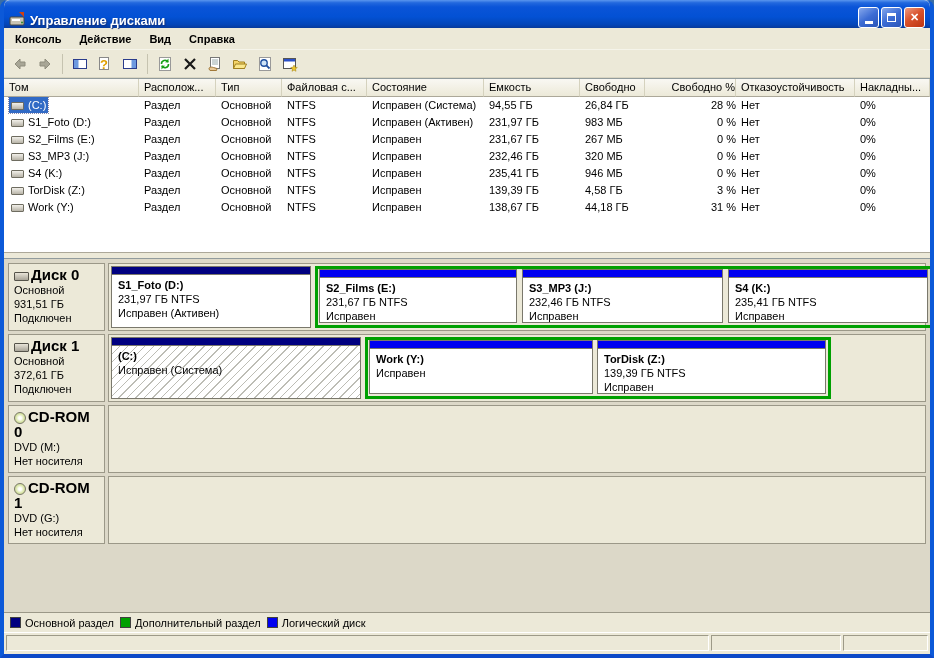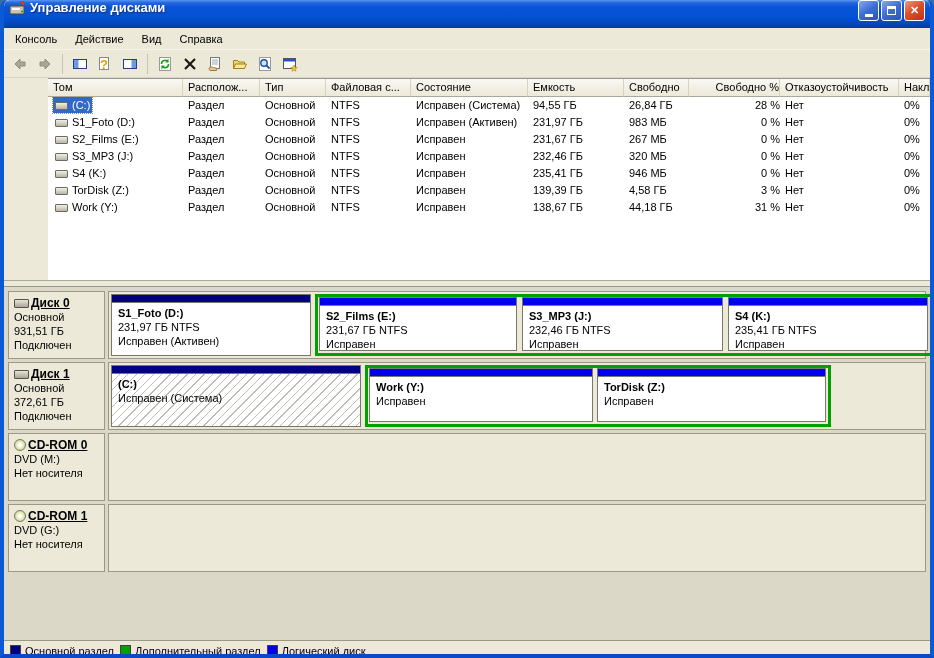--- a/index.html
+++ b/index.html
@@ -7,45 +7,45 @@
   body { font-family:"Liberation Sans", sans-serif; font-size:11px; color:#000; }
 
   .window {
     width:934px; height:658px; position:relative;
     border-left:4px solid #0C59D8; border-right:4px solid #0C59D8; border-bottom:4px solid #0C49C8;
     border-radius:8px 8px 0 0; background:#ECE9D8; overflow:hidden;
   }
 
   
   .titlebar {
-    height:28px; display:flex; align-items:flex-start; padding:0 5px;
+    height:28px; display:flex; align-items:flex-end; padding:0 5px;
     background:linear-gradient(180deg,#5A96EE 0%,#2268DE 10%,#0A54D8 25%,#0351D4 60%,#0345B8 88%,#073A9B 100%);
     border-radius:6px 6px 0 0;
   }
   .title-ico { width:17px; height:17px; margin-right:4px; flex:none; }
   .title-text { color:#fff; font-weight:bold; font-size:13px; text-shadow:1px 1px 1px #10307C; flex:1; }
   .winbtns { display:flex; gap:2px; }
   .wbtn {
     width:21px; height:21px; border:1px solid #fff; border-radius:3px;
     color:#fff; font-weight:bold; font-size:11px; line-height:18px; text-align:center;
     background:linear-gradient(145deg,#86A8EC 0%,#3C6CD4 50%,#2A55B8 100%); cursor:pointer;
   }
   .wbtn.close { background:linear-gradient(145deg,#EC9C84 0%,#D9522C 45%,#BC3410 100%); }
   .glyph-min { display:block; width:8px; height:3px; background:#fff; margin:13px auto 0; }
   .glyph-max { display:block; width:9px; height:9px; border:1px solid #fff; border-top:3px solid #fff; margin:5px auto 0; }
 
   
   .menubar { height:22px; display:flex; align-items:center; background:#ECE9D8; border-bottom:1px solid #F5F4EA; padding-left:2px; }
-  .menu-item { padding:3px 9px; cursor:default; }
+  .menu-item { padding:3px 9px; cursor:default;font-weight:bold; }
   .toolbar { height:28px; display:flex; align-items:center; background:#ECE9D8; border-bottom:1px solid #D9D5C2; padding-left:4px; gap:1px; }
   .tbtn { width:24px; height:24px; display:flex; align-items:center; justify-content:center; border:1px solid transparent; }
   .tsep { width:1px; height:20px; background:#C6C3B0; margin:0 4px; }
 
   
-  .table-pane { height:202px; background:#fff; border-top:1px solid #919B9C; overflow:hidden;margin-left:44px; }
+  .table-pane { height:174px; background:#fff; border-top:1px solid #919B9C; overflow:hidden; }
   .vhead { display:flex; height:18px; background:#EBE9DD; }
   .hcell {
     padding:2px 0 0 5px; border-right:1px solid #D5D2BE; border-bottom:1px solid #ACA899;
     white-space:nowrap; overflow:hidden; background:linear-gradient(180deg,#F9F8F3,#ECE9D8);
   }
   .vrow { display:flex; height:17px; line-height:16px; }
   .vcell { padding:0 0 0 5px; white-space:nowrap; overflow:hidden; }
   .c0{width:135px;} .c1{width:77px;} .c2{width:66px;} .c3{width:85px;} .c4{width:117px;}
   .c5{width:96px;} .c6{width:65px;} .c7{width:91px;text-align:right;} .c8{width:119px;} .c9{flex:1;}
   .drive-ico { display:inline-block; width:13px; height:8px; background:linear-gradient(#F2F0EA,#B8B4A8); border:1px solid #6E6C60; border-radius:1px; margin:0 4px 1px 0; vertical-align:middle; }
@@ -54,21 +54,21 @@
 
   .splitter { height:6px; background:#ECE9D8; border-top:1px solid #ACA899; }
 
   
   .graphic-pane { height:354px; background:#DCD8C8; border-top:1px solid #919B9C; padding-top:4px; overflow:hidden; }
   .disk-row { display:flex; height:68px; margin:0 4px 3px 4px; }
   .disk-label {
     width:97px; flex:none; background:#ECE9D8; border:1px solid #9B9888;
     padding:4px 2px 0 5px; line-height:14px;
   }
-  .disk-label b { font-size:12px;text-decoration:underline; }
+  .disk-label b { font-size:15px; }
   .hw-ico { display:inline-block; width:15px; height:9px; background:linear-gradient(#E8E4D8,#A8A498); border:1px solid #55534A; border-radius:1px; margin-right:2px; vertical-align:-1px; }
   .cd-ico { display:inline-block; width:12px; height:12px; border-radius:50%; background:radial-gradient(circle,#fff 18%,#D8E4A4 60%,#BCD088 100%); border:1px solid #7A7868; margin-right:2px; vertical-align:-2px; }
   .disk-parts { flex:1; margin-left:3px; background:#ECE9D8; border:1px solid #9B9888; position:relative; }
 
   .part { position:absolute; top:2px; height:62px; border:1px solid #7A786C; background:#fff; display:flex; flex-direction:column; cursor:default; }
   .part-bar { height:8px; flex:none; border-bottom:1px solid #7A786C; }
   .bar-primary { background:#000080; }
   .bar-logical { background:#0000F0; }
   .part-body { flex:1; padding:3px 0 0 6px; line-height:14px; white-space:nowrap; overflow:hidden; }
   .part-body b { font-size:11px; }
@@ -364,20 +364,21 @@
             <div class="part-bar bar-logical"></div>
             <div class="part-body">
               <div><b>Work (Y:)</b></div>
               <div>Исправен</div>
             </div>
           </div>
           <div class="part" style="left:229px; width:229px;">
             <div class="part-bar bar-logical"></div>
             <div class="part-body">
               <div><b>TorDisk (Z:)</b></div>
+              <div>139,39 ГБ NTFS</div>
               <div>Исправен</div>
             </div>
           </div>
         </div>
       </div>
     </div>
 
     <div class="disk-row">
       <div class="disk-label">
         <div><span class="cd-ico"></span><b>CD-ROM 0</b></div>

